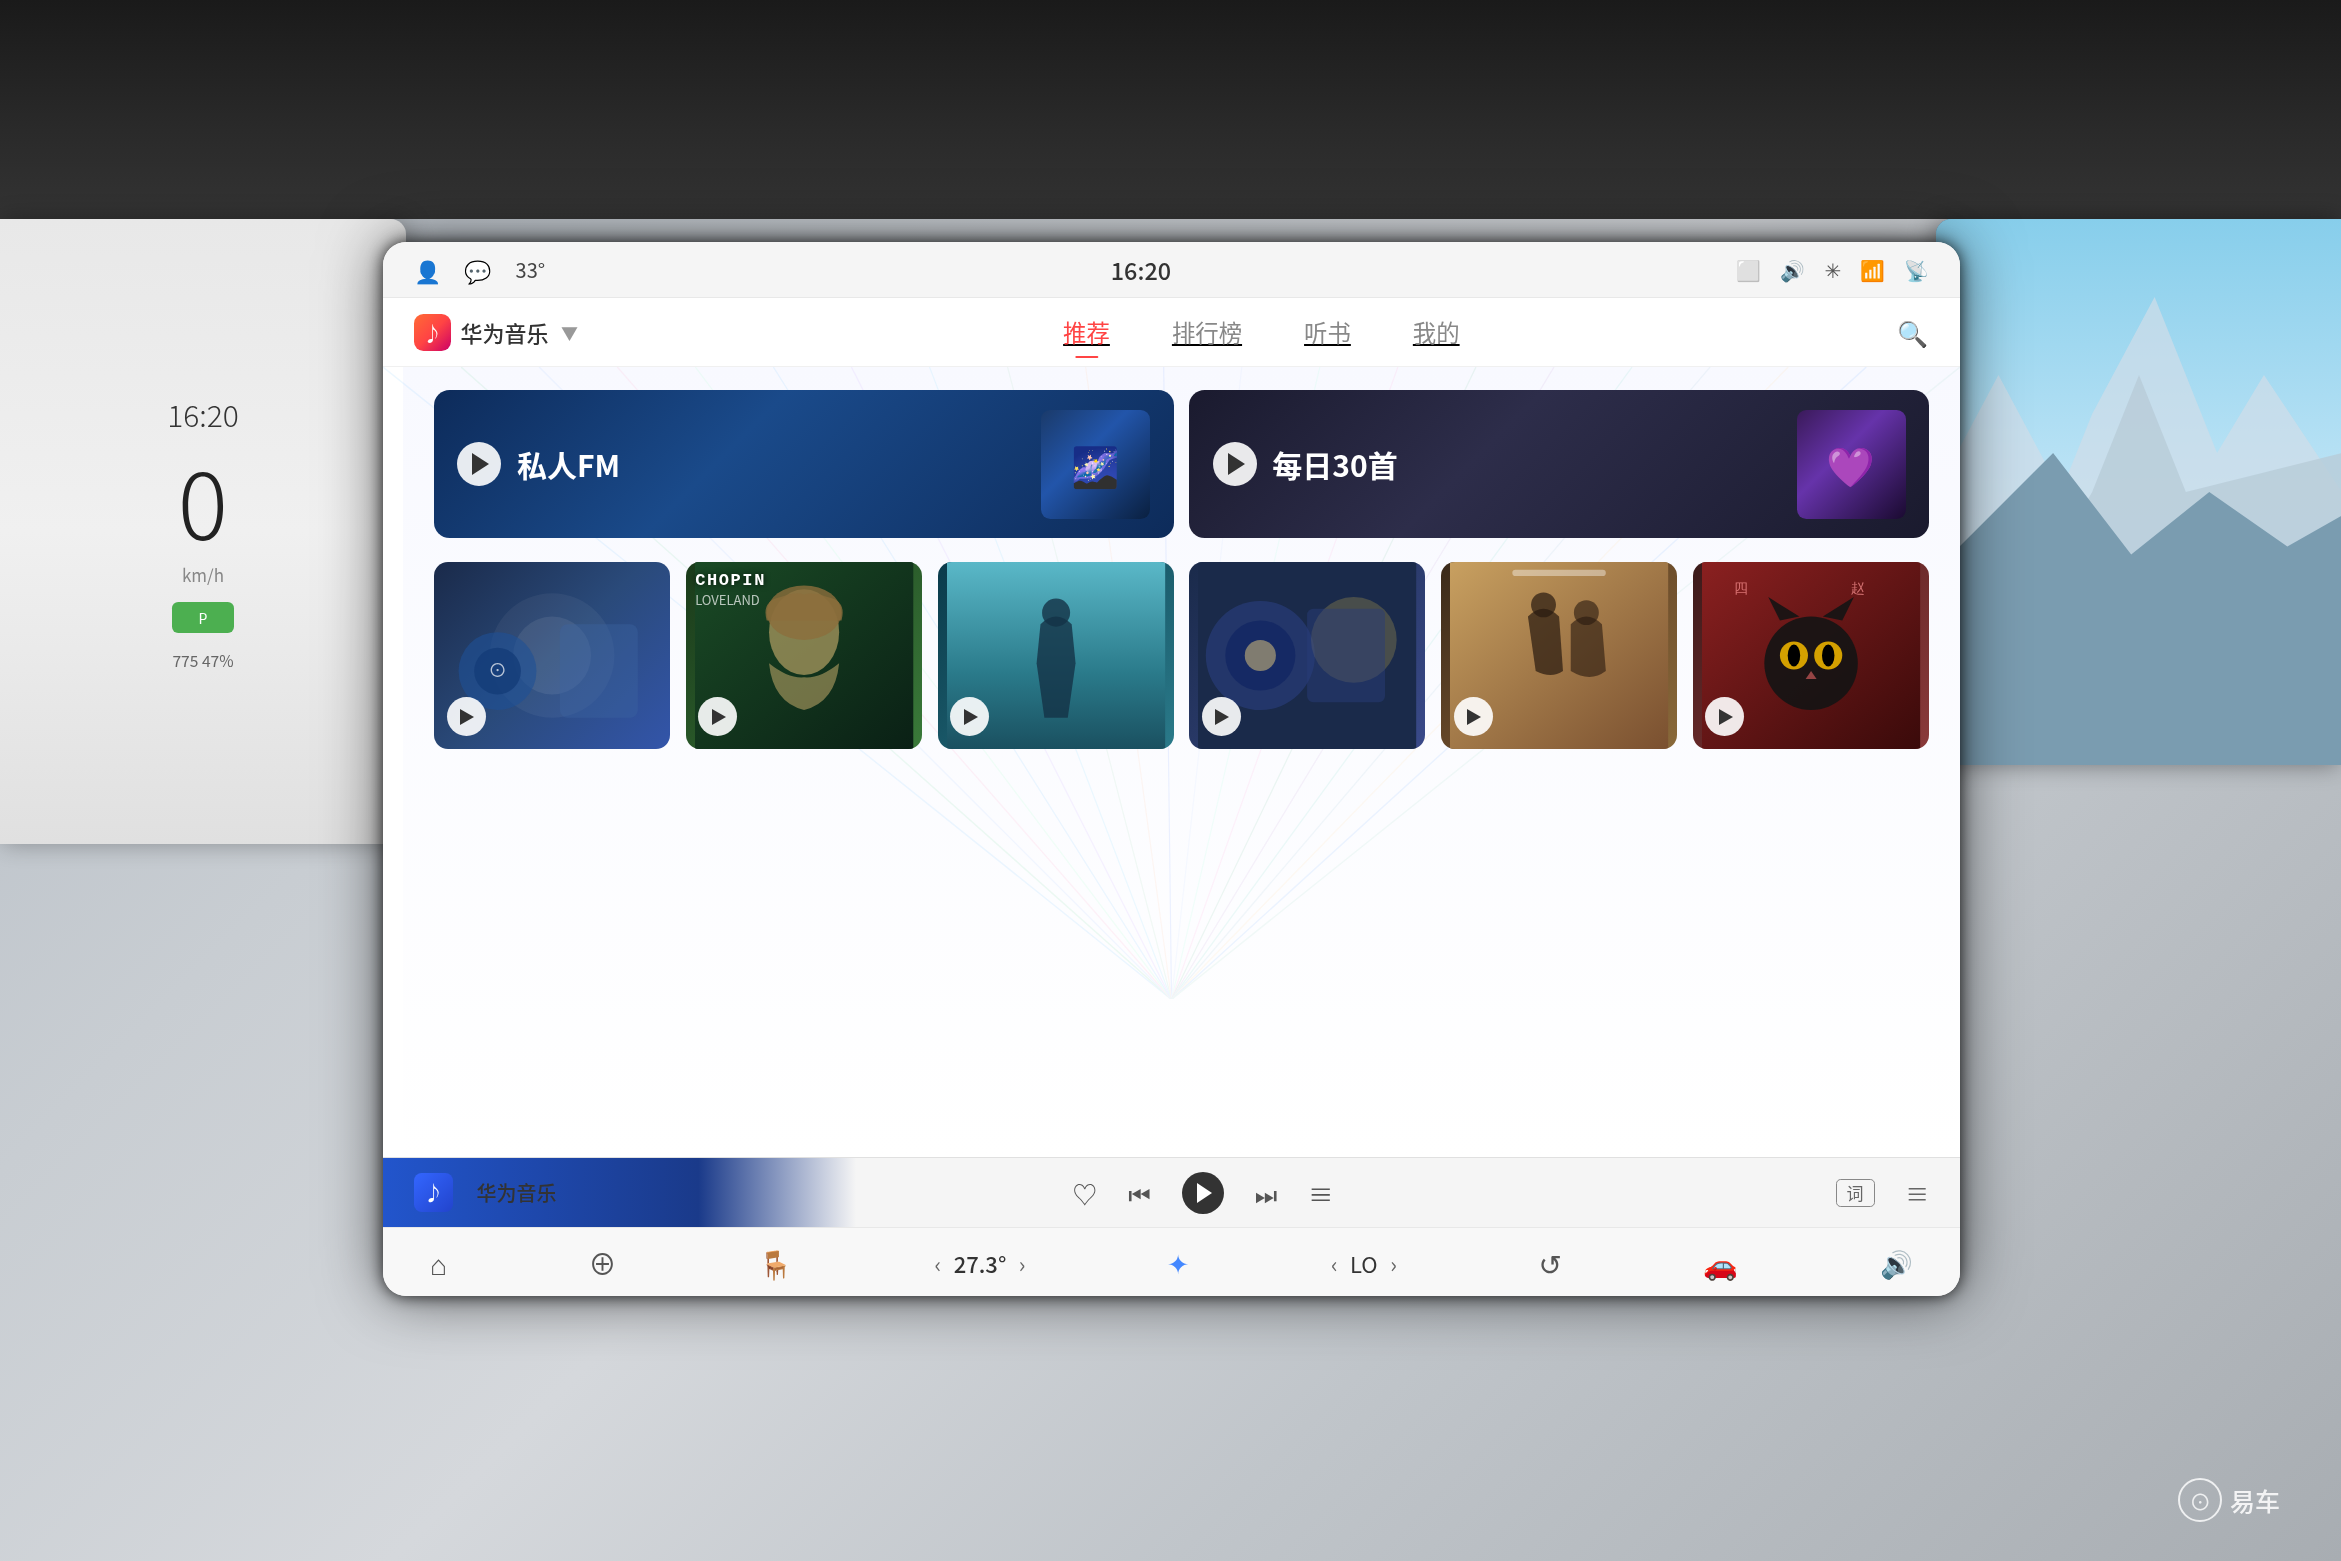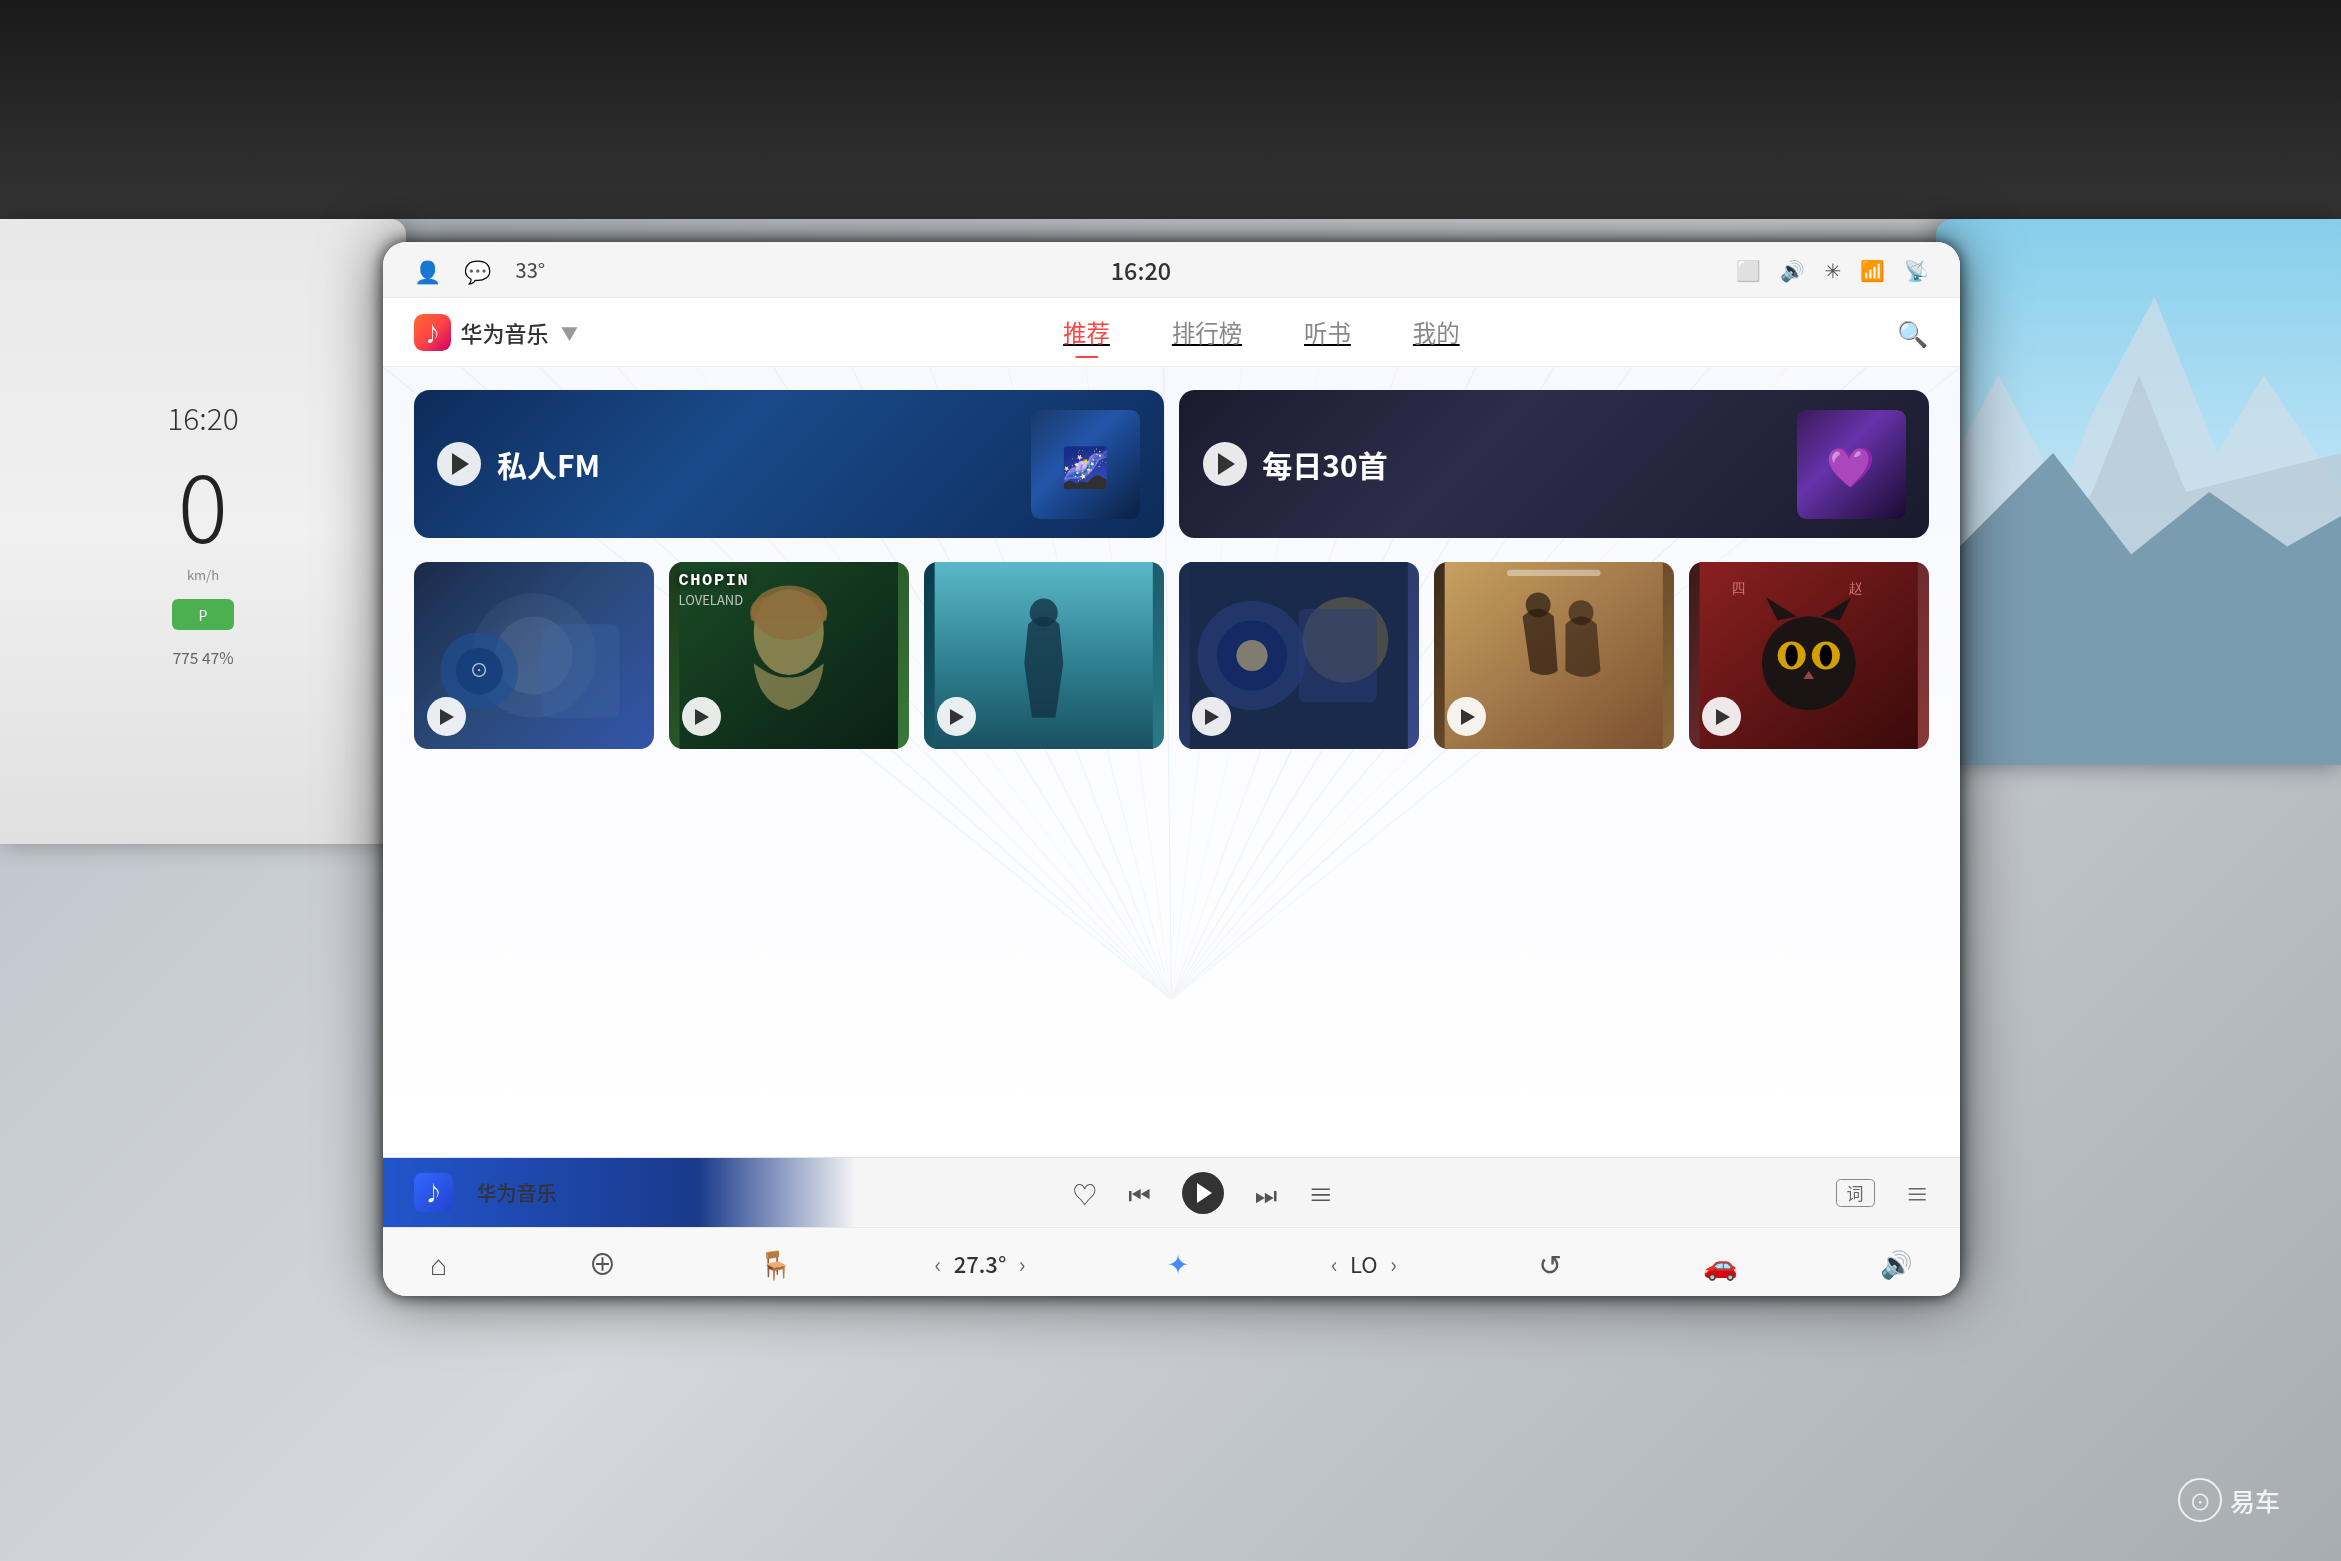--- a/index.html
+++ b/index.html
@@ -40,21 +40,21 @@
       color: #333;
       font-weight: 300;
     }
     .cluster-speed {
       font-size: 94px;
       color: #222;
       font-weight: 200;
       line-height: 1;
     }
     .cluster-unit {
-      font-size: 13px;
+      font-size: 17px;
       color: #888;
     }
     .cluster-green-box {
       width: 62px;
       height: 31px;
       background: #4caf50;
       border-radius: 6.2px;
       display: flex;
       align-items: center;
       justify-content: center;
@@ -218,20 +218,21 @@
       cursor: pointer;
     }
 
     
     .content-area {
       flex: 1;
       padding: 23.4px 31px;
       background: linear-gradient(180deg, #f8f9ff 0%, #fff 100%);
       overflow: hidden;
       height: calc(1054px - 56px - 69px - 70px - 70px);
+      margin-left: 20px;
     }
 
     
     .featured-row {
       display: flex;
       gap: 15.6px;
       margin-bottom: 23.4px;
     }
     .featured-card {
       flex: 1;

